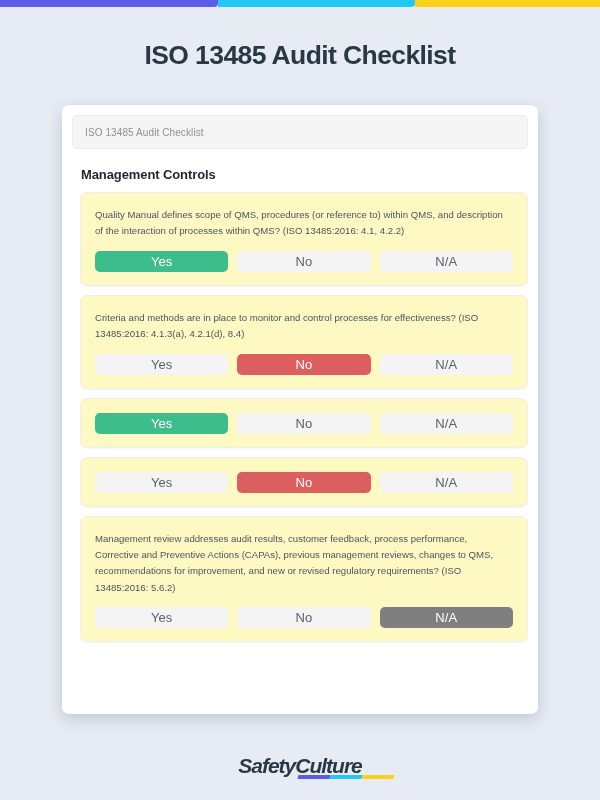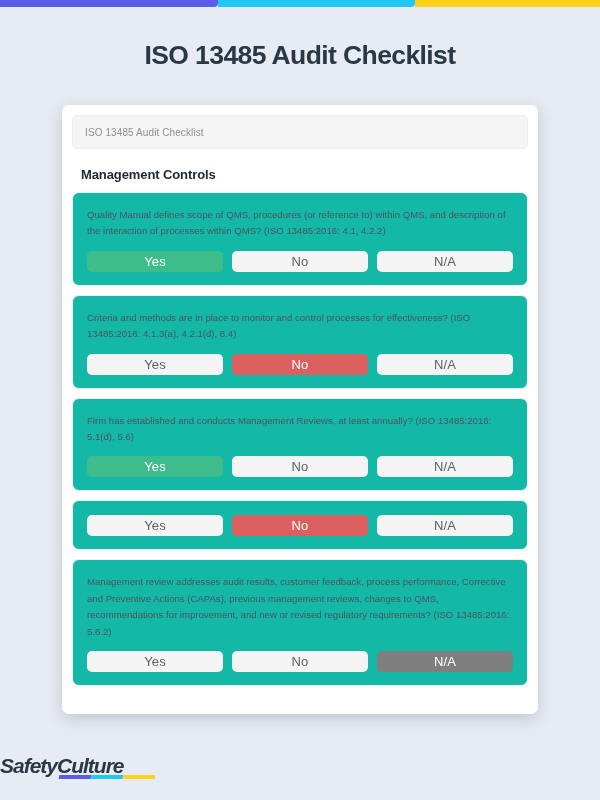--- a/index.html
+++ b/index.html
@@ -78,26 +78,27 @@
     color: #1d2733;
     letter-spacing: -0.1px;
   }
 
   
   .questions {
     padding: 0 10px;
   }
 
   .question-card {
-    background: #14b8a6;
+    background: #fef9c3;
     border: 1px solid #eceef0;
     border-radius: 7px;
     padding: 14px 14px 13px 14px;
     margin-bottom: 9px;
     box-shadow: 0 1px 2px rgba(40,55,80,0.045);
+    margin-left: 8px;
   }
 
   .question-text {
     font-size: 9.6px;
     line-height: 16.4px;
     color: #4c545f;
     margin-bottom: 11px;
   }
 
   .answer-row {
@@ -122,20 +123,21 @@
   }
   .answer-btn.sel-yes  { background: #3dbd8b; color: #ffffff; }
   .answer-btn.sel-no   { background: #dc5f5f; color: #ffffff; }
   .answer-btn.sel-na   { background: #7f7f7f; color: #ffffff; }
 
   
   .footer-logo {
     position: absolute;
     top: 754px; left: 0;
     width: 600px;
+    text-align: center;
   }
   .logo-wrap {
     display: inline-block;
     position: relative;
   }
   .logo-text {
     font-size: 21px;
     font-weight: bold;
     font-style: italic;
     letter-spacing: -1px;
@@ -185,21 +187,20 @@
       </div>
       <div class="question-card">
         <div class="question-text">Criteria and methods are in place to monitor and control processes for effectiveness? (ISO 13485:2016: 4.1.3(a), 4.2.1(d), 8.4)</div>
         <div class="answer-row">
           <button class="answer-btn">Yes</button>
           <button class="answer-btn sel-no">No</button>
           <button class="answer-btn">N/A</button>
         </div>
       </div>
       <div class="question-card">
-        <div class="question-text">Firm has established and conducts Management Reviews, at least annually? (ISO 13485:2016: 5.1(d), 5.6)</div>
         <div class="answer-row">
           <button class="answer-btn sel-yes">Yes</button>
           <button class="answer-btn">No</button>
           <button class="answer-btn">N/A</button>
         </div>
       </div>
       <div class="question-card">
         <div class="answer-row">
           <button class="answer-btn">Yes</button>
           <button class="answer-btn sel-no">No</button>

